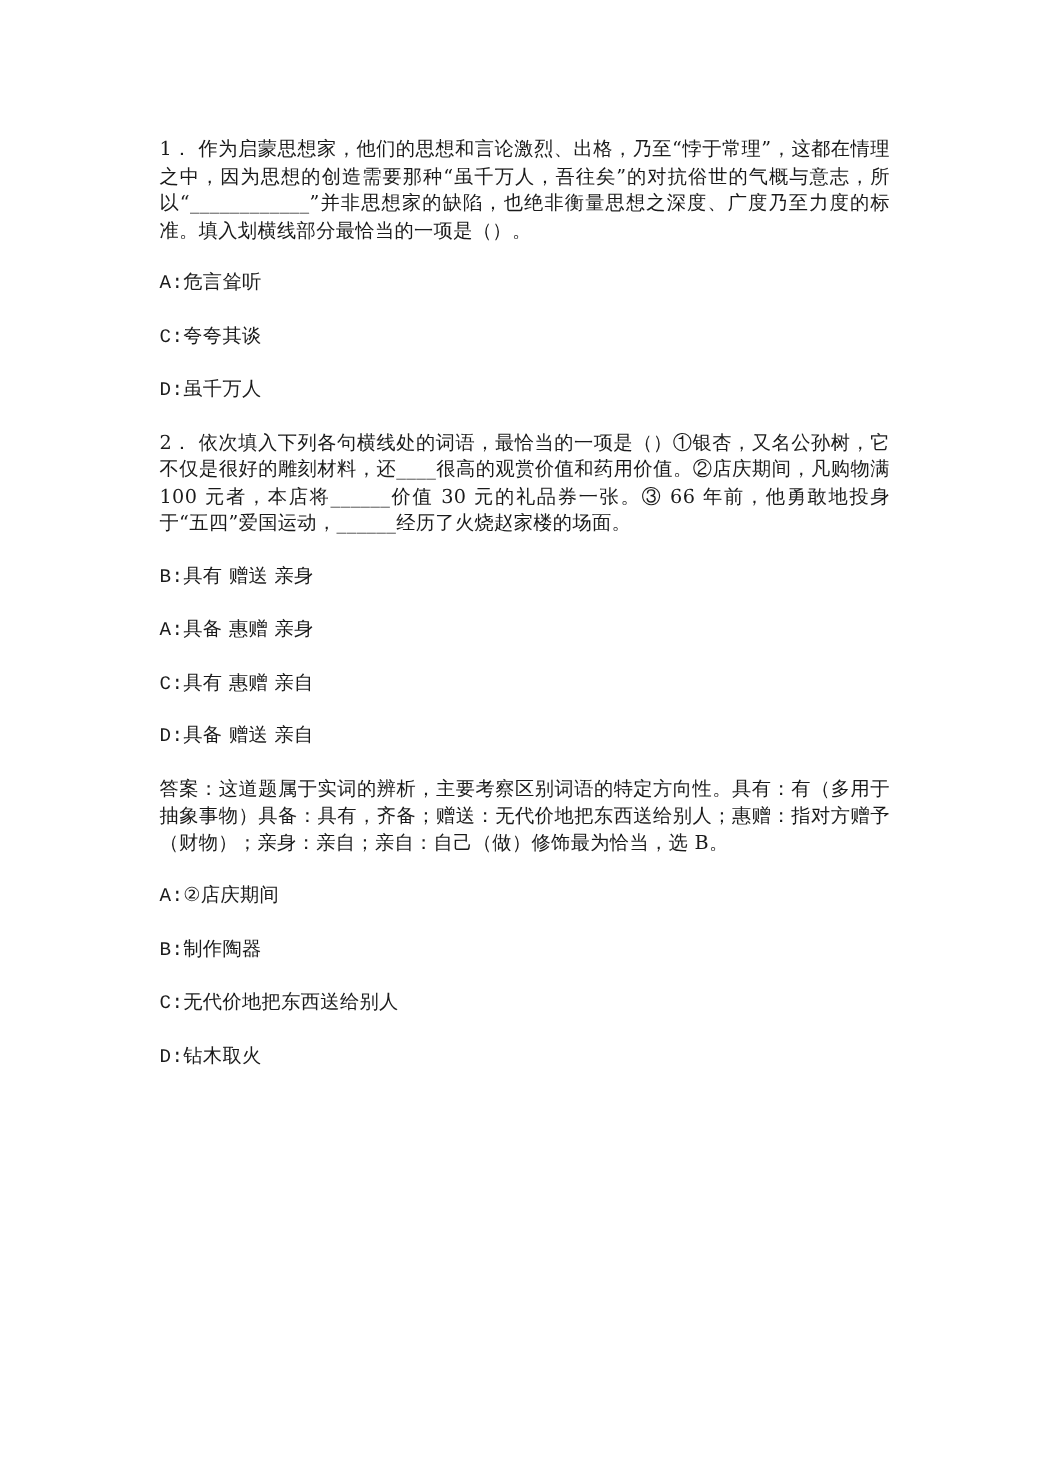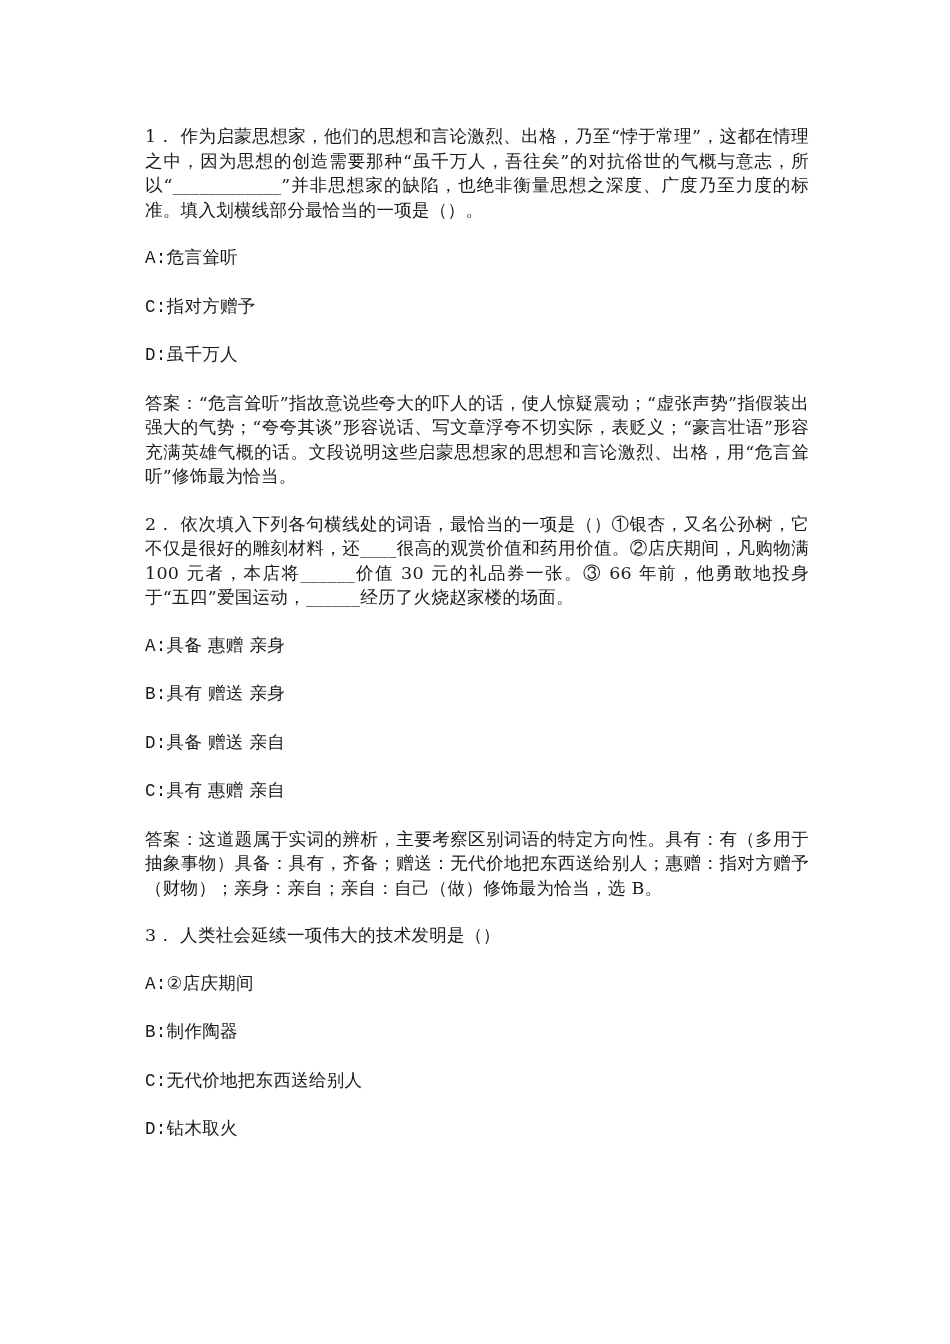--- a/index.html
+++ b/index.html
@@ -43,35 +43,33 @@
     .q3 .question { margin-bottom: 23px; }
   </style>
 </head>
 <body>
 
 <div class="page">
 
   <section>
     <p class="para question">1． 作为启蒙思想家，他们的思想和言论激烈、出格，乃至“悖于常理”，这都在情理之中，因为思想的创造需要那种“虽千万人，吾往矣”的对抗俗世的气概与意志，所以“____________”并非思想家的缺陷，也绝非衡量思想之深度、广度乃至力度的标准。填入划横线部分最恰当的一项是（）。</p>
     <p class="para option"><span>A:</span><span class="opt-text">危言耸听</span></p>
-    <p class="para option"><span>C:</span><span class="opt-text">指对方赠予</span></p>
+    <p class="para option"><span>C:</span><span class="opt-text">夸夸其谈</span></p>
     <p class="para option"><span>D:</span><span class="opt-text">虽千万人</span></p>
-    <p class="para answer">答案：“危言耸听”指故意说些夸大的吓人的话，使人惊疑震动；“虚张声势”指假装出强大的气势；“夸夸其谈”形容说话、写文章浮夸不切实际，表贬义；“豪言壮语”形容充满英雄气概的话。文段说明这些启蒙思想家的思想和言论激烈、出格，用“危言耸听”修饰最为恰当。</p>
   </section>
 
   <section>
     <p class="para question">2． 依次填入下列各句横线处的词语，最恰当的一项是（）①银杏，又名公孙树，它不仅是很好的雕刻材料，还____很高的观赏价值和药用价值。②店庆期间，凡购物满 100 元者，本店将______价值 30 元的礼品券一张。③ 66 年前，他勇敢地投身于“五四”爱国运动，______经历了火烧赵家楼的场面。</p>
+    <p class="para option"><span>B:</span><span class="opt-text">具有 赠送 亲身</span></p>
     <p class="para option"><span>A:</span><span class="opt-text">具备 惠赠 亲身</span></p>
-    <p class="para option"><span>B:</span><span class="opt-text">具有 赠送 亲身</span></p>
+    <p class="para option"><span>C:</span><span class="opt-text">具有 惠赠 亲自</span></p>
     <p class="para option"><span>D:</span><span class="opt-text">具备 赠送 亲自</span></p>
-    <p class="para option"><span>C:</span><span class="opt-text">具有 惠赠 亲自</span></p>
     <p class="para answer">答案：这道题属于实词的辨析，主要考察区别词语的特定方向性。具有：有（多用于抽象事物）具备：具有，齐备；赠送：无代价地把东西送给别人；惠赠：指对方赠予（财物）；亲身：亲自；亲自：自己（做）修饰最为恰当，选 B。</p>
   </section>
 
   <section class="q3">
-    <p class="para question">3． 人类社会延续一项伟大的技术发明是（）</p>
     <p class="para option"><span>A:</span><span class="opt-text">②店庆期间</span></p>
     <p class="para option"><span>B:</span><span class="opt-text">制作陶器</span></p>
     <p class="para option"><span>C:</span><span class="opt-text">无代价地把东西送给别人</span></p>
     <p class="para option"><span>D:</span><span class="opt-text">钻木取火</span></p>
   </section>
 
 </div>
 
 </body></html>

